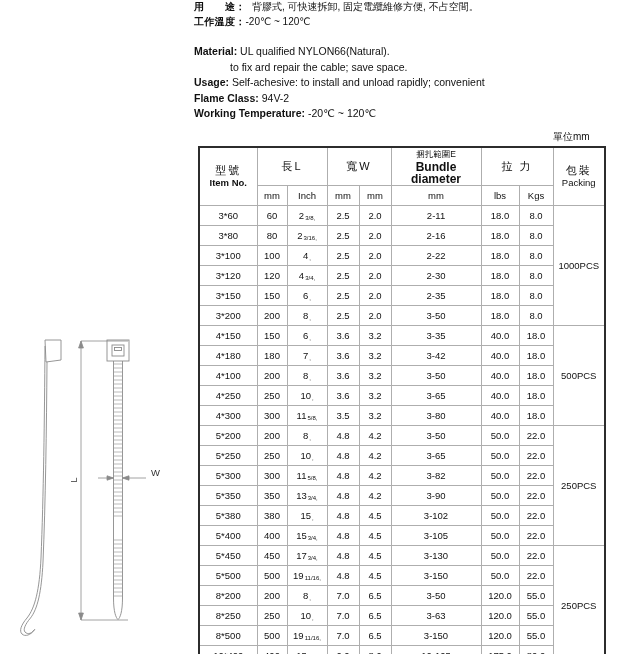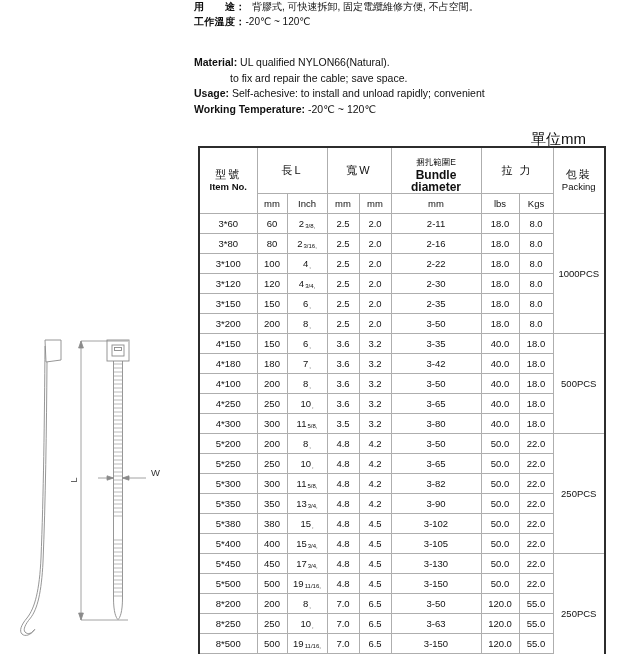--- a/index.html
+++ b/index.html
@@ -32,35 +32,35 @@
   .cn-label {
     font-weight: bold;
     letter-spacing: 0.3px;
   }
   .cn-label.spaced {
     display: inline-block;
     width: 58px;
   }
   .cn-val { font-weight: normal; }
 
-  .en-block { margin-top: 26px; }
+  .en-block { margin-top: 15px; }
   .en-line {
     font-size: 10.5px;
     line-height: 15.5px;
     white-space: nowrap;
     color: #101010;
   }
   .en-label { font-weight: bold; }
   .en-indent { padding-left: 36px; }
 
   #unit-note {
     position: absolute;
-    left: 531px;
+    left: 553px;
     top: 130px;
-    font-size: 15px;
+    font-size: 10px;
     color: #101010;
     white-space: nowrap;
   }
 
   
   #drawing {
     position: absolute;
     left: 18px;
     top: 328px;
     width: 172px;
@@ -93,21 +93,21 @@
   }
   table.spec {
     border: 2px solid #2c2c2c;
   }
   .th-cn {
     font-size: 11px;
     letter-spacing: 2px;
     display: block;
     line-height: 13px;
   }
-  .th-cn.tight { letter-spacing: 0px; font-size: 8.5px; margin-top: 8px; }
+  .th-cn.tight { letter-spacing: 0px; font-size: 8.5px; }
   .th-en {
     font-size: 9.5px;
     font-weight: bold;
     display: block;
     line-height: 12px;
   }
   .th-en.small { font-size: 12px; font-weight: bold; }
   th.grp {
     height: 21px;
     font-weight: normal;
@@ -153,20 +153,24 @@
 
   <div class="en-block">
     <div class="en-line">
       <span class="en-label">Material:</span>
       <span>UL qualified NYLON66(Natural).</span>
     </div>
     <div class="en-line en-indent">to fix ard repair the cable; save space.</div>
     <div class="en-line">
       <span class="en-label">Usage:</span>
       <span>Self-achesive: to install and unload rapidly; convenient</span>
+    </div>
+    <div class="en-line">
+      <span class="en-label">Flame Class:</span>
+      <span>94V-2</span>
     </div>
     <div class="en-line">
       <span class="en-label">Working  Temperature:</span>
       <span>-20℃ ~ 120℃</span>
     </div>
   </div>
 </div>
 
 <div id="unit-note">單位mm</div>
 

